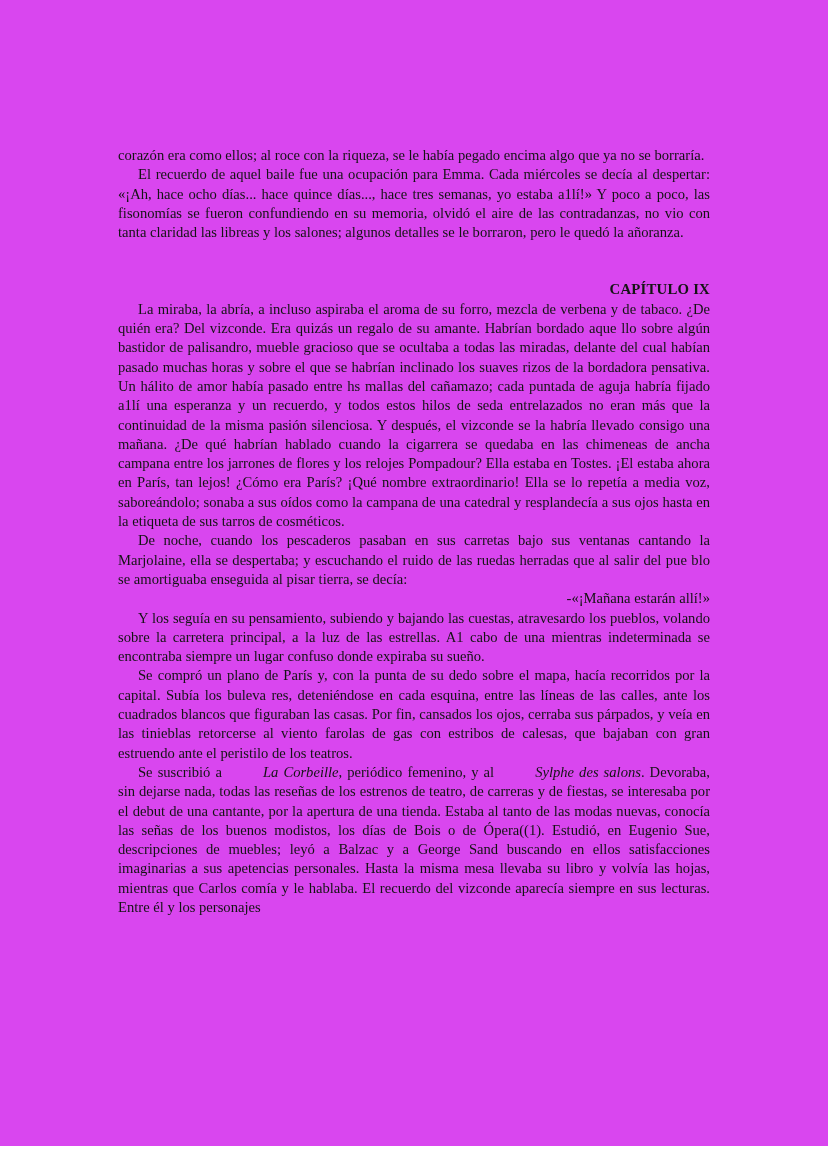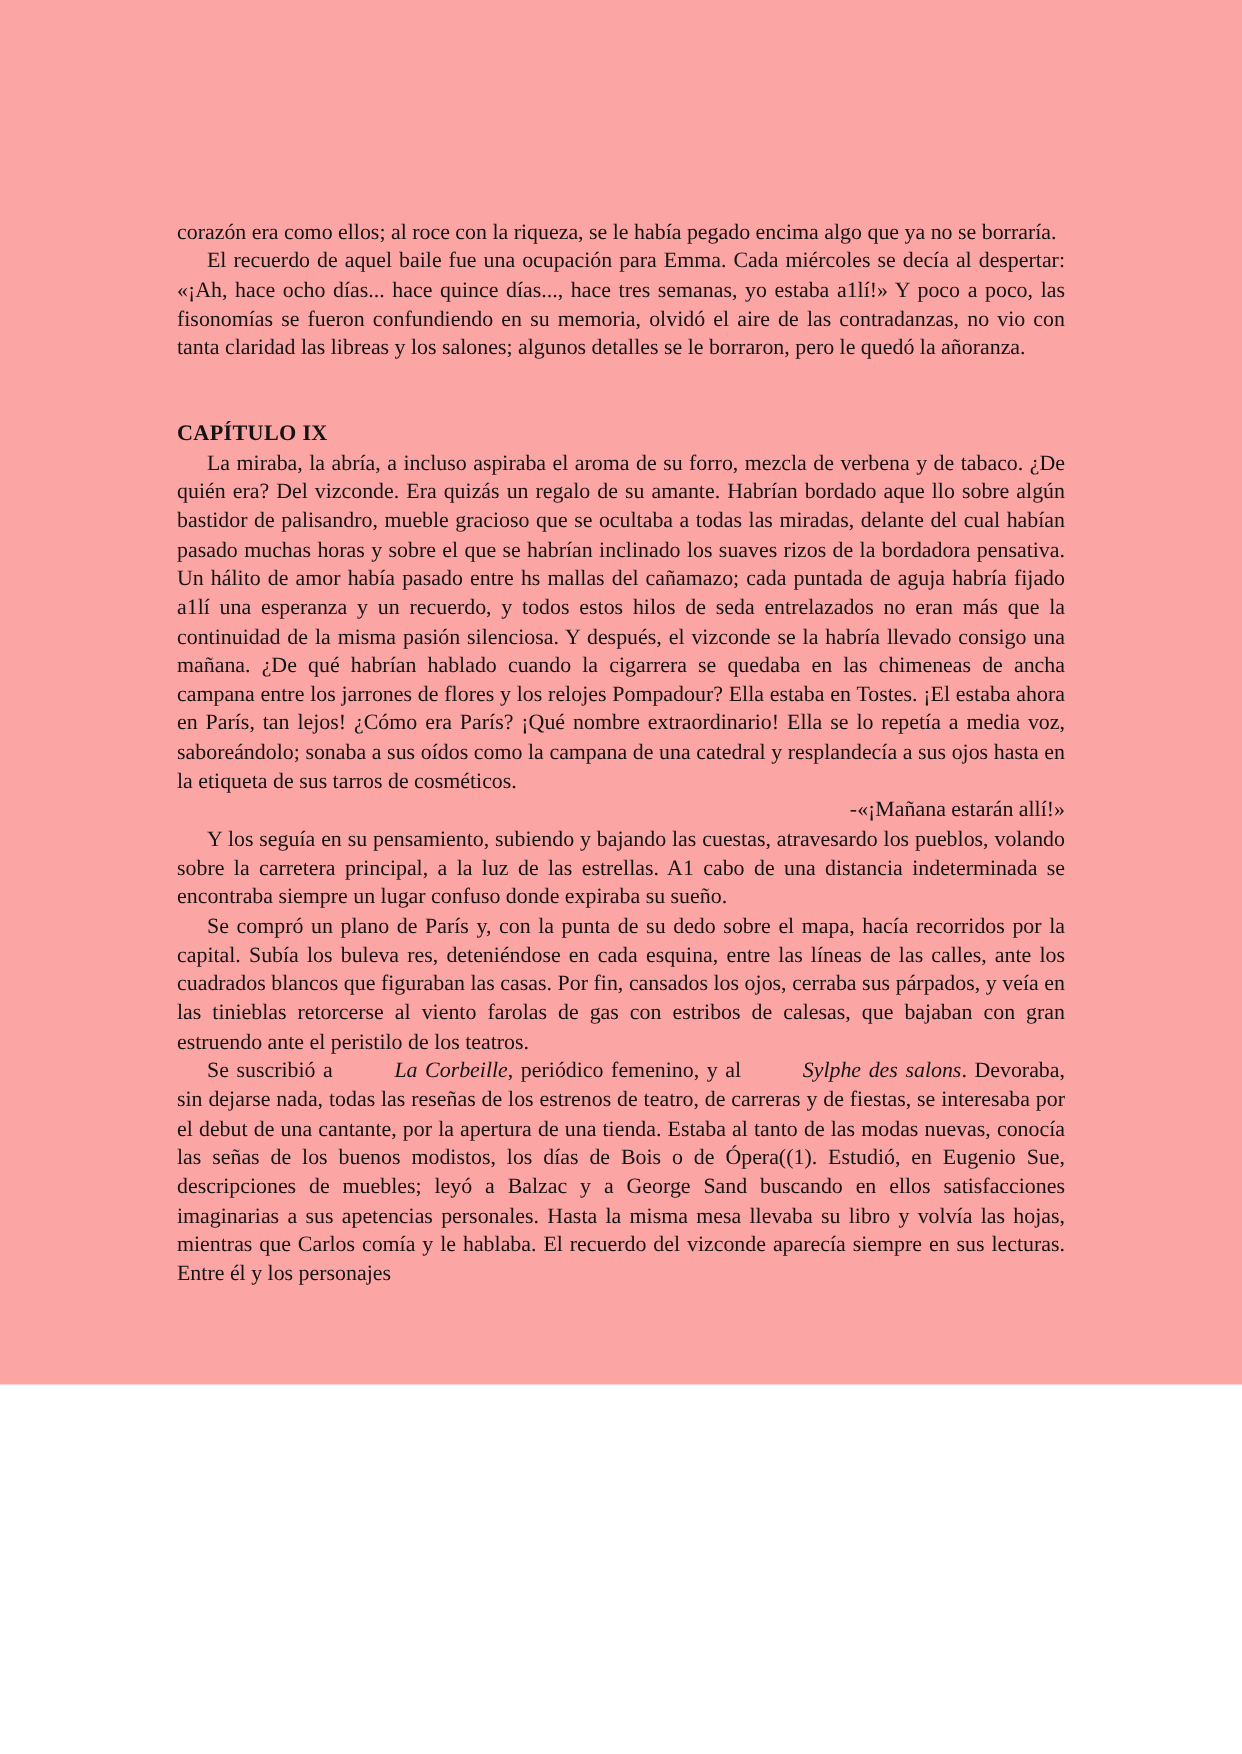--- a/index.html
+++ b/index.html
@@ -10,22 +10,22 @@
   body {
     width: 828px;
     height: 1169px;
     overflow: hidden;
     font-family: "Liberation Serif", "DejaVu Serif", serif;
     color: #141414;
   }
   .page {
     position: relative;
     width: 828px;
-    height: 923px;
-    background: #fca5a5;
+    height: 1146px;
+    background: #d946ef;
     box-sizing: border-box;
   }
   .textblock {
     position: absolute;
     left: 118px;
     top: 146px;
     width: 592px;
   }
   p.para {
     margin: 0;
@@ -39,21 +39,21 @@
   }
   p.noindent {
     text-indent: 0;
   }
   p.dialogue {
     text-indent: 14px;
     text-align: right;
   }
   .chapter-heading {
     margin: 0;
-    text-align: left;
+    text-align: right;
     font-size: 14.8px;
     font-weight: bold;
     line-height: 19.3px;
     letter-spacing: 0.2px;
   }
   .gap-before-chapter {
     height: 38px;
   }
   em.title-italic {
     font-style: italic;
@@ -70,23 +70,24 @@
 
     <p class="para">El recuerdo de aquel baile fue una ocupación para Emma. Cada miércoles se decía al despertar: «¡Ah, hace ocho días... hace quince días..., hace tres semanas, yo estaba a1lí!» Y poco a poco, las fisonomías se fueron confundiendo en su memoria, olvidó el aire de las contradanzas, no vio con tanta claridad las libreas y los salones; algunos detalles se le borraron, pero le quedó la añoranza.</p>
 
     <div class="gap-before-chapter"></div>
 
     <p class="chapter-heading">CAPÍTULO IX</p>
 
 
     <p class="para">La miraba, la abría, a incluso aspiraba el aroma de su forro, mezcla de verbena y de tabaco. ¿De quién era? Del vizconde. Era quizás un regalo de su amante. Habrían bordado aque llo sobre algún bastidor de palisandro, mueble gracioso que se ocultaba a todas las miradas, delante del cual habían pasado muchas horas y sobre el que se habrían inclinado los suaves rizos de la bordadora pensativa. Un hálito de amor había pasado entre hs mallas del cañamazo; cada puntada de aguja habría fijado a1lí una esperanza y un recuerdo, y todos estos hilos de seda entrelazados no eran más que la continuidad de la misma pasión silenciosa. Y después, el vizconde se la habría llevado consigo una mañana. ¿De qué habrían hablado cuando la cigarrera se quedaba en las chimeneas de ancha campana entre los jarrones de flores y los relojes Pompadour? Ella estaba en Tostes. ¡El estaba ahora en París, tan lejos! ¿Cómo era París? ¡Qué nombre extraordinario! Ella se lo repetía a media voz, saboreándolo; sonaba a sus oídos como la campana de una catedral y resplandecía a sus ojos hasta en la etiqueta de sus tarros de cosméticos.</p>
 
+    <p class="para">De noche, cuando los pescaderos pasaban en sus carretas bajo sus ventanas cantando la Marjolaine, ella se despertaba; y escuchando el ruido de las ruedas herradas que al salir del pue blo se amortiguaba enseguida al pisar tierra, se decía:</p>
 
     <p class="para dialogue">-«¡Mañana estarán allí!»</p>
 
-    <p class="para">Y los seguía en su pensamiento, subiendo y bajando las cuestas, atravesardo los pueblos, volando sobre la carretera principal, a la luz de las estrellas. A1 cabo de una distancia indeterminada se encontraba siempre un lugar confuso donde expiraba su sueño.</p>
+    <p class="para">Y los seguía en su pensamiento, subiendo y bajando las cuestas, atravesardo los pueblos, volando sobre la carretera principal, a la luz de las estrellas. A1 cabo de una mientras indeterminada se encontraba siempre un lugar confuso donde expiraba su sueño.</p>
 
     <p class="para">Se compró un plano de París y, con la punta de su dedo sobre el mapa, hacía recorridos por la capital. Subía los buleva res, deteniéndose en cada esquina, entre las líneas de las calles, ante los cuadrados blancos que figuraban las casas. Por fin, cansados los ojos, cerraba sus párpados, y veía en las tinieblas retorcerse al viento farolas de gas con estribos de calesas, que bajaban con gran estruendo ante el peristilo de los teatros.</p>
 
     <p class="para">Se suscribió a <em class="title-italic">La Corbeille</em>, periódico femenino, y al <em class="title-italic">Sylphe des salons</em>. Devoraba, sin dejarse nada, todas las reseñas de los estrenos de teatro, de carreras y de fiestas, se interesaba por el debut de una cantante, por la apertura de una tienda. Estaba al tanto de las modas nuevas, conocía las señas de los buenos modistos, los días de Bois o de Ópera((1). Estudió, en Eugenio Sue, descripciones de muebles; leyó a Balzac y a George Sand buscando en ellos satisfacciones imaginarias a sus apetencias personales. Hasta la misma mesa llevaba su libro y volvía las hojas, mientras que Carlos comía y le hablaba. El recuerdo del vizconde aparecía siempre en  sus lecturas. Entre él y los personajes</p>
 
   </div>
 </div>
 
 </body></html>

